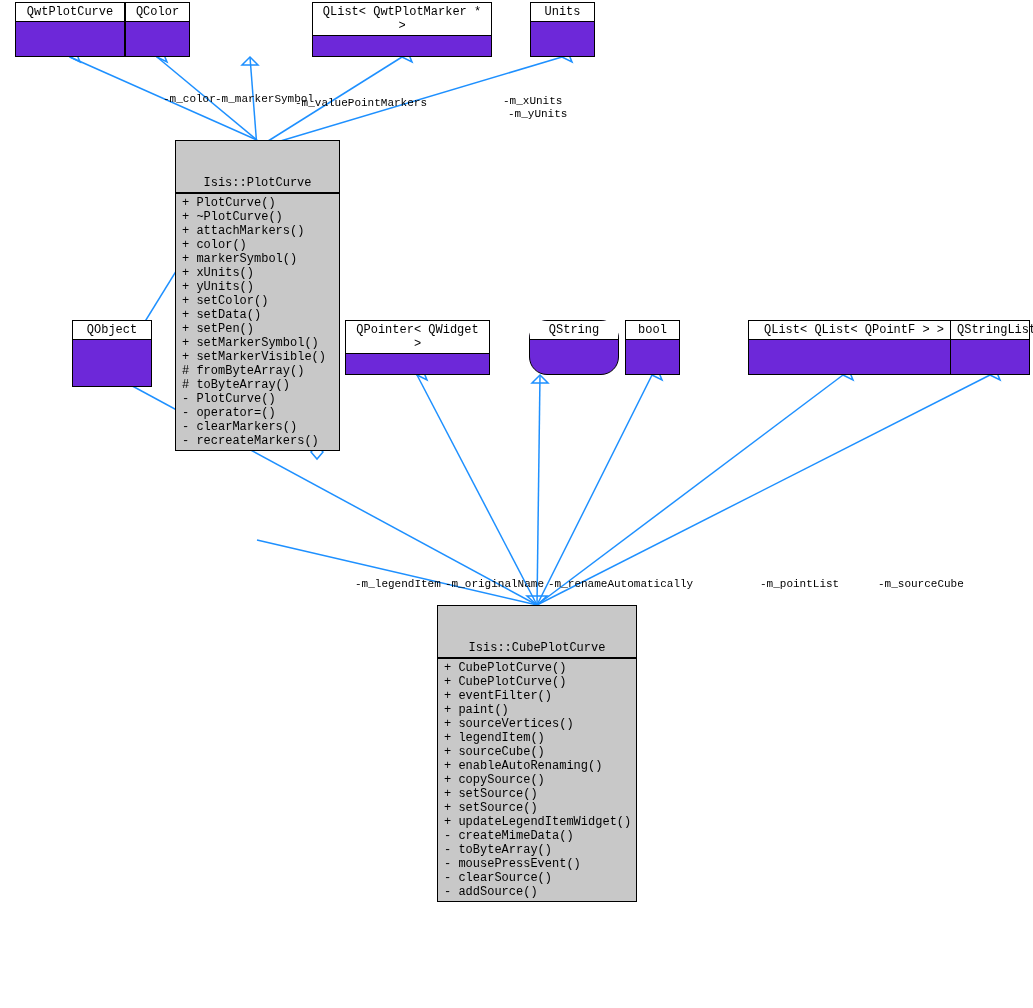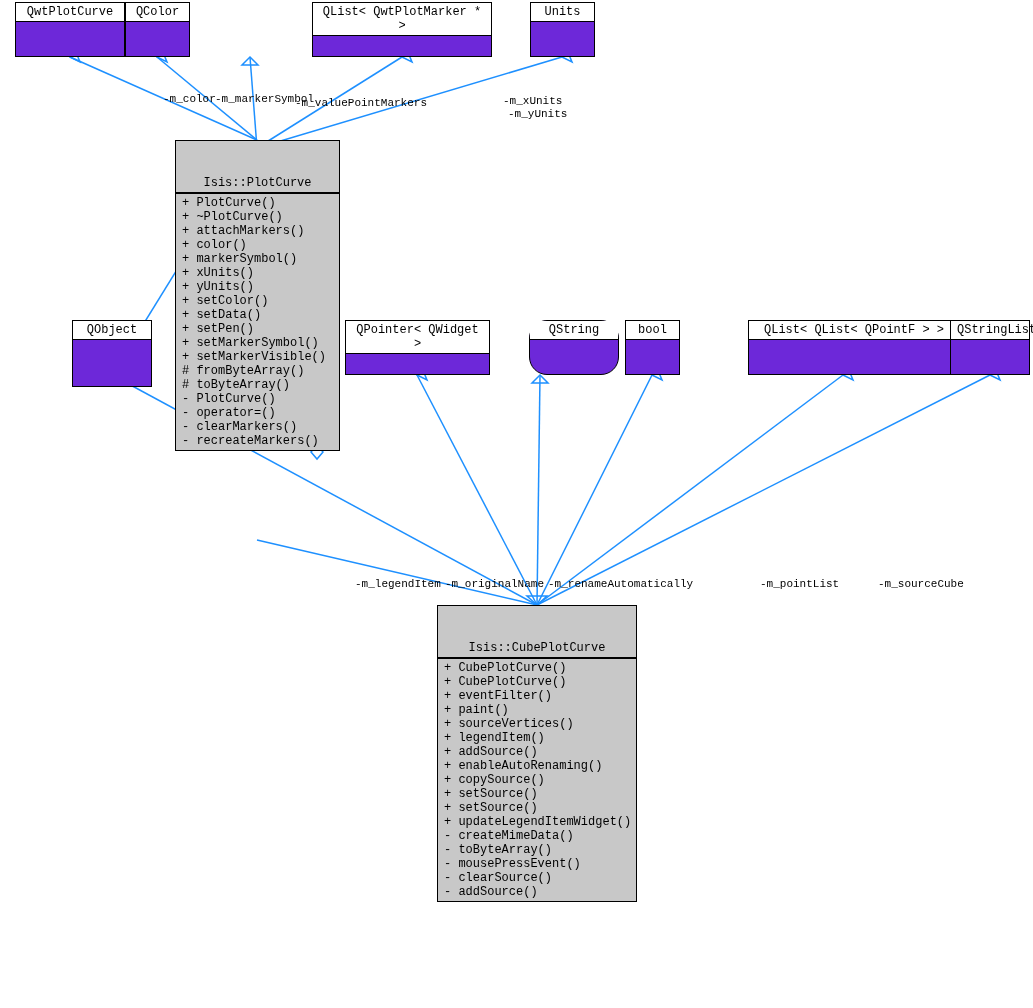--- a/index.html
+++ b/index.html
@@ -203,21 +203,21 @@
   <div class="uml-box selected" style="left:437px; top:605px; width:200px;">
     <div class="uml-box-header">Isis::CubePlotCurve</div>
     <div class="uml-box-divider"></div>
     <div class="uml-box-body">
       <div class="method">+ CubePlotCurve()</div>
       <div class="method">+ CubePlotCurve()</div>
       <div class="method">+ eventFilter()</div>
       <div class="method">+ paint()</div>
       <div class="method">+ sourceVertices()</div>
       <div class="method">+ legendItem()</div>
-      <div class="method">+ addSource()</div>
+      <div class="method">+ sourceCube()</div>
       <div class="method">+ enableAutoRenaming()</div>
       <div class="method">+ copySource()</div>
       <div class="method">+ setSource()</div>
       <div class="method">+ setSource()</div>
       <div class="method">+ updateLegendItemWidget()</div>
       <div class="method">- createMimeData()</div>
       <div class="method">- toByteArray()</div>
       <div class="method">- mousePressEvent()</div>
       <div class="method">- clearSource()</div>
       <div class="method">- addSource()</div>

